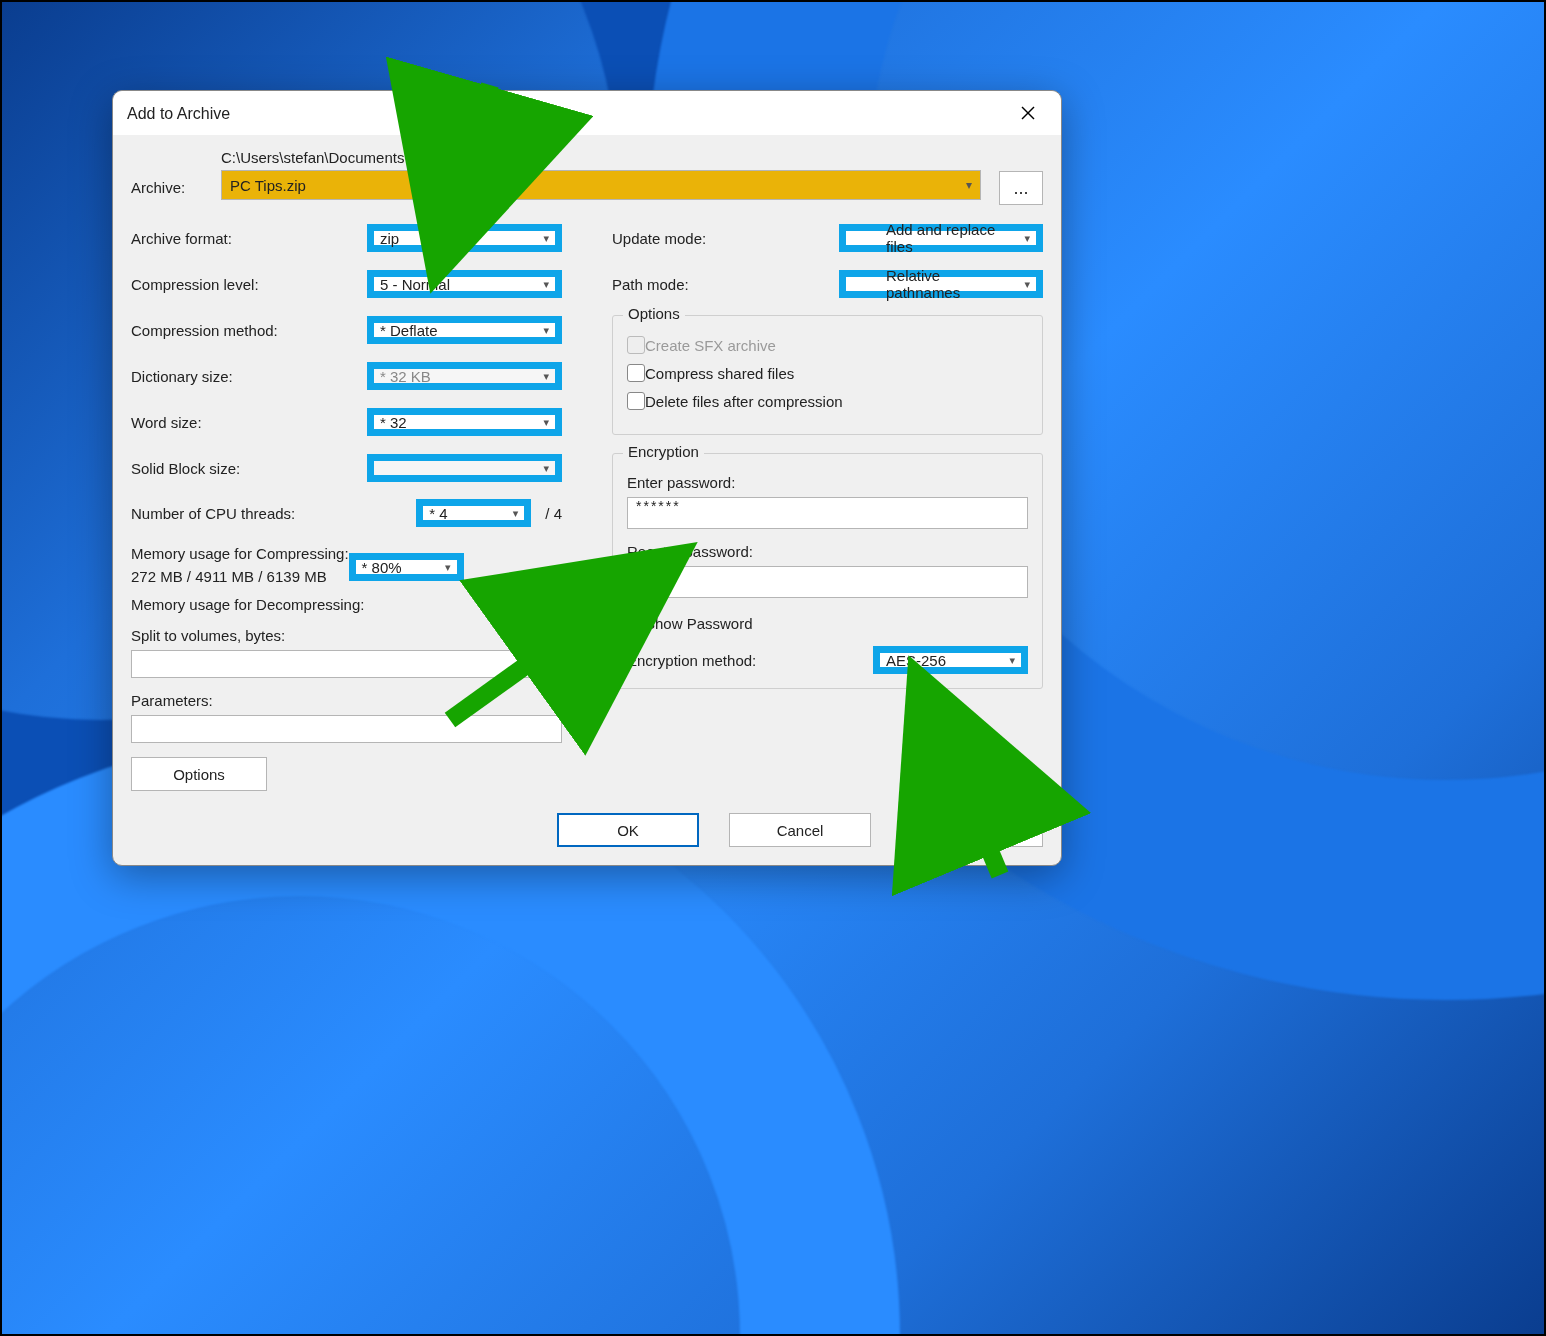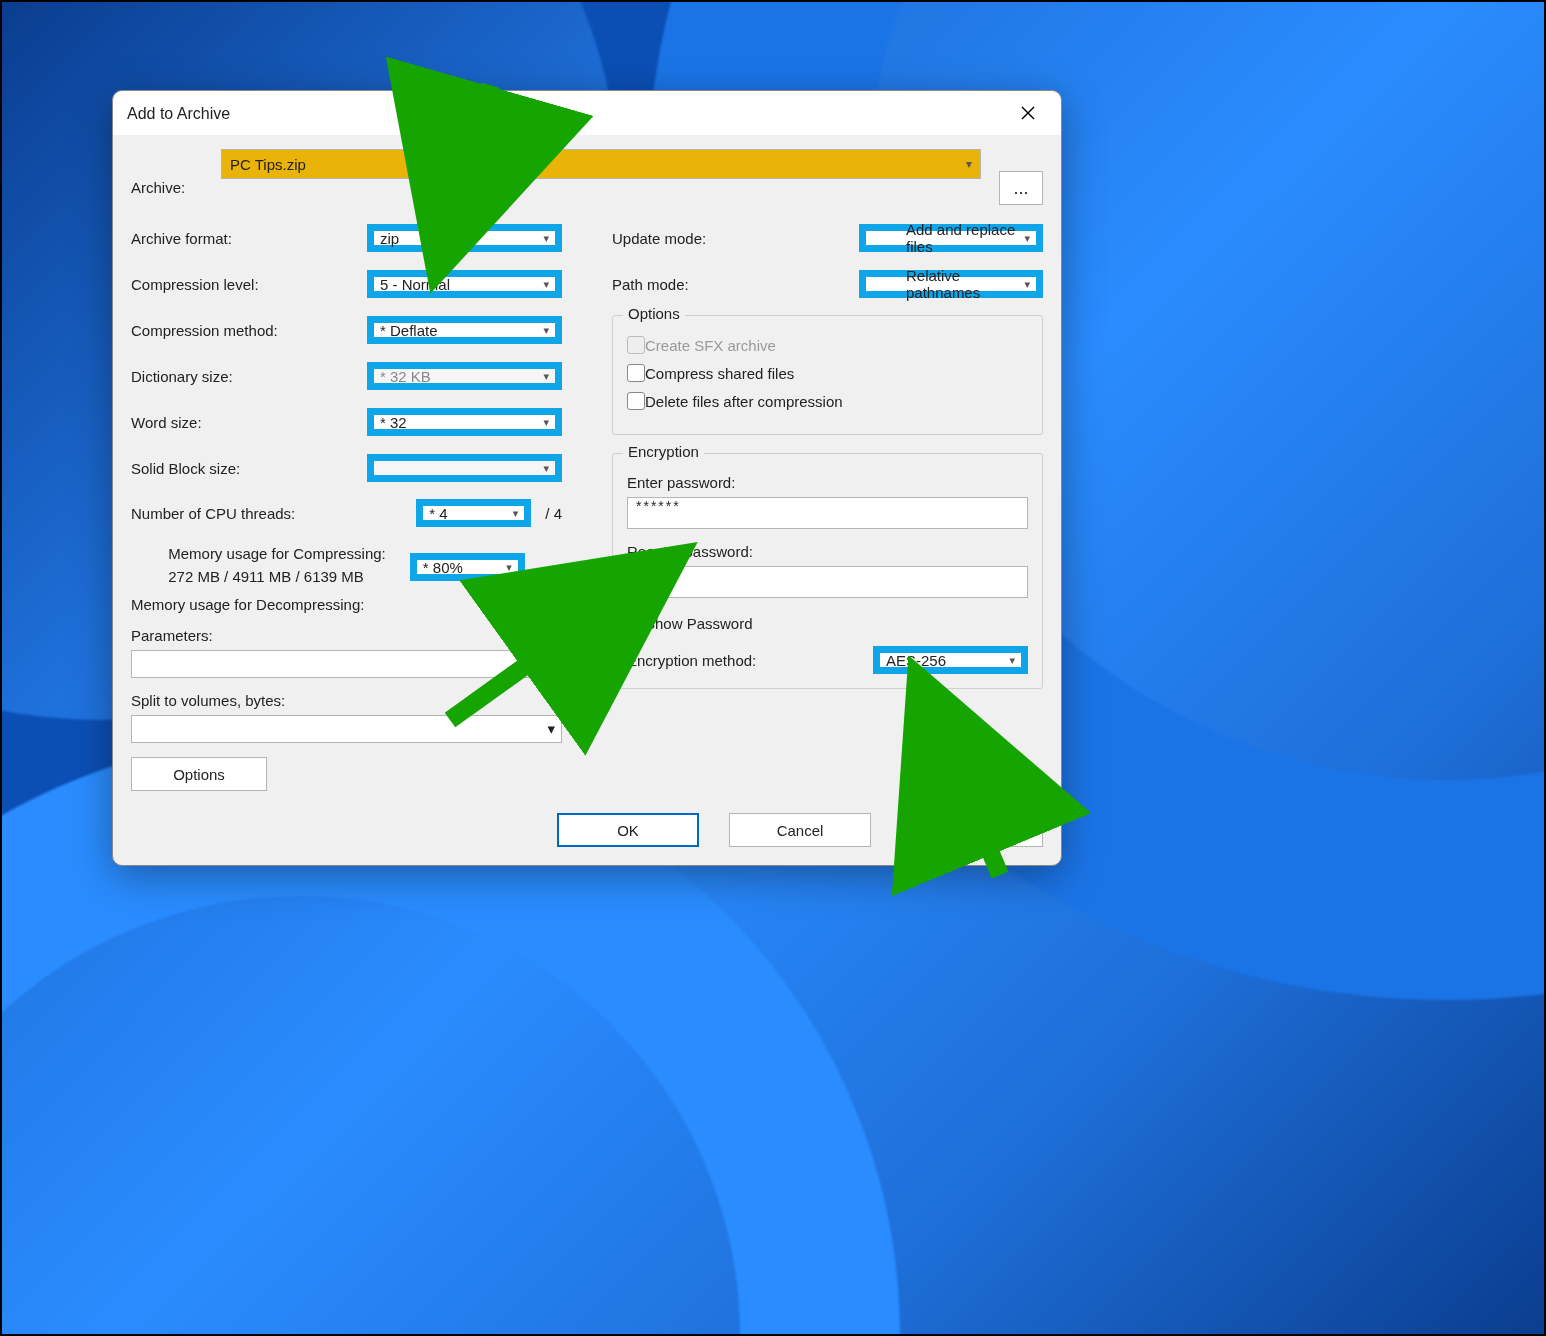--- a/index.html
+++ b/index.html
@@ -67,27 +67,27 @@
   .select {
     background:#fff; border:7px solid #0ea5e9; height:28px;
     display:flex; align-items:center; justify-content:space-between;
     padding: 0 6px; font-size:15px;
   }
   .select.disabled { background:#f6f6f6; color:#888; }
   .select .chev { font-size:11px; color:#555; margin-left:6px; }
   .w195 { width:195px; }
   .w115 { width:115px; }
   .w155 { width:155px; }
-  .w225 { width:184px;padding-left:40px; }
+  .w225 { width:204px;padding-left:40px; }
 
   .cpu-row { display:flex; align-items:center; justify-content:space-between; margin-bottom:16px; }
   .cpu-row .after { margin-left:14px; white-space:nowrap; }
 
   .mem-block { margin-bottom:14px; }
-  .mem-row1 { display:flex; align-items:flex-start; justify-content:center;gap:24px; }
+  .mem-row1 { display:flex; align-items:flex-start; justify-content:flex-start; }
   .mem-text { line-height:1.5; }
   .mem-decomp { display:flex; justify-content:space-between; margin-top:8px; }
 
   .full-input { background:#fff; border:1px solid #b5b5b5; height:28px; width:100%; padding:0 6px; }
   .full-select { background:#fff; border:1px solid #b5b5b5; height:28px; width:100%; display:flex;align-items:center;justify-content:space-between;padding:0 6px; }
   .stack-label { margin-bottom:6px; }
 
   .fieldset {
     border:1px solid #cfcfcf; border-radius:3px; padding:10px 14px 14px 14px; margin-bottom:18px;
     position:relative;
@@ -144,20 +144,21 @@
           </svg>
       </span>
     </div>
   </div>
 
   <div class="body">
 
     <div class="archive-row">
       <div class="archive-label">Archive:</div>
       <div class="archive-col">
+        <div class="archive-path">C:\Users\stefan\Documents\</div>
         <div class="archive-input">
           <span>PC Tips.zip</span>
           <span class="chev">▾</span>
         </div>
       </div>
       <div class="browse-btn">
         <span>...</span>
       </div>
     </div>
 
@@ -233,31 +234,31 @@
               <span class="chev">▾</span>
             </div>
           </div>
           <div class="mem-decomp">
             <div>Memory usage for Decompressing:</div>
             <div>2 MB</div>
           </div>
         </div>
 
         <div style="margin-bottom:14px">
+          <div class="stack-label">Split to volumes, bytes:</div>
+          <div class="full-select">
+            <span></span>
+            <span class="chev">▾</span>
+          </div>
+        </div>
+
+        <div style="margin-bottom:14px">
           <div class="stack-label">Parameters:</div>
           <div class="full-input">
             <span></span>
-          </div>
-        </div>
-
-        <div style="margin-bottom:14px">
-          <div class="stack-label">Split to volumes, bytes:</div>
-          <div class="full-select">
-            <span></span>
-            <span class="chev">▾</span>
           </div>
         </div>
 
         <div class="options-btn">
           <span>Options</span>
         </div>
 
       </div>
 
       <div class="col">

